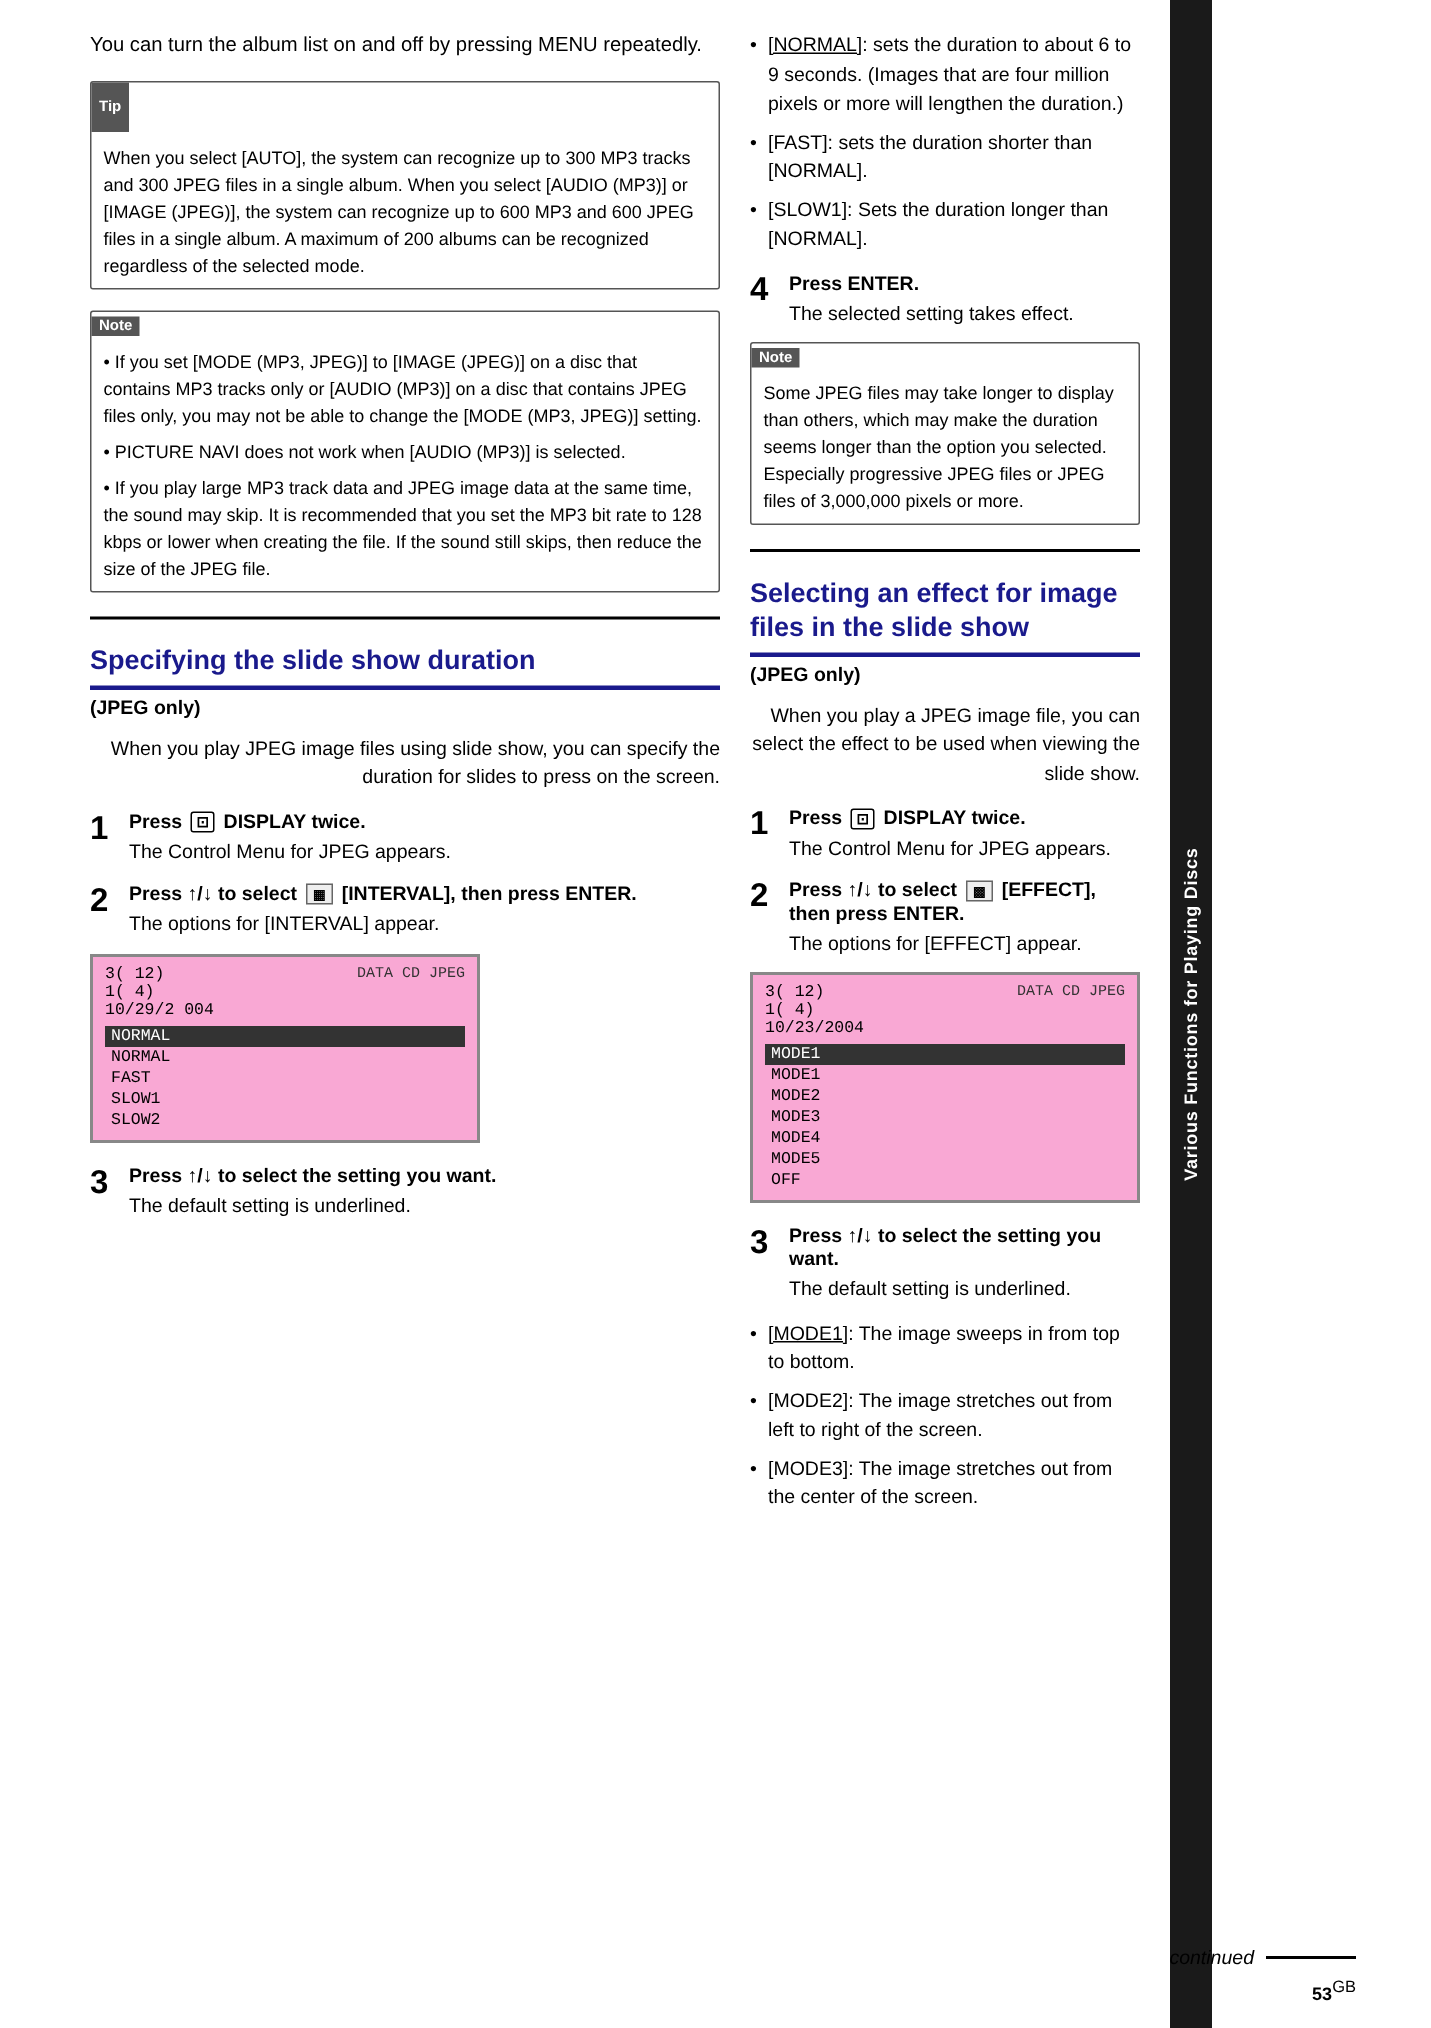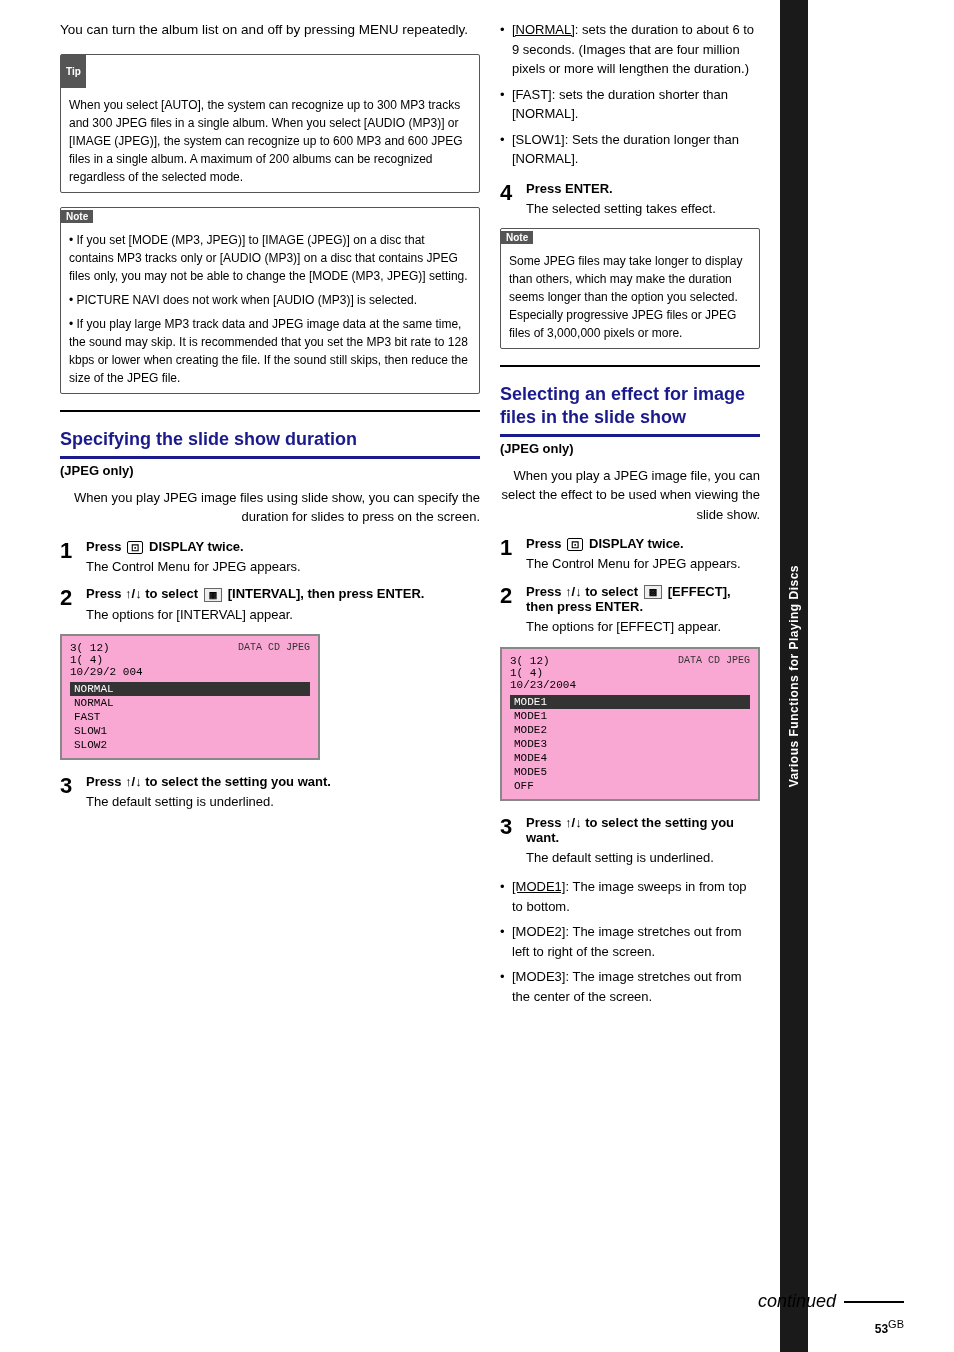--- a/index.html
+++ b/index.html
@@ -222,21 +222,21 @@
       font-size: 13px;
     }
     .page-num {
       font-size: 12px;
       font-weight: bold;
     }
     .continued-text {
       position: absolute;
       bottom: 40px;
       right: 50px;
-      font-size: 18px;
+      font-size: 13px;
       font-style: italic;
       display: flex;
       align-items: center;
       gap: 8px;
     }
     .continued-text::after {
       content: '';
       display: inline-block;
       width: 60px;
       height: 2px;

